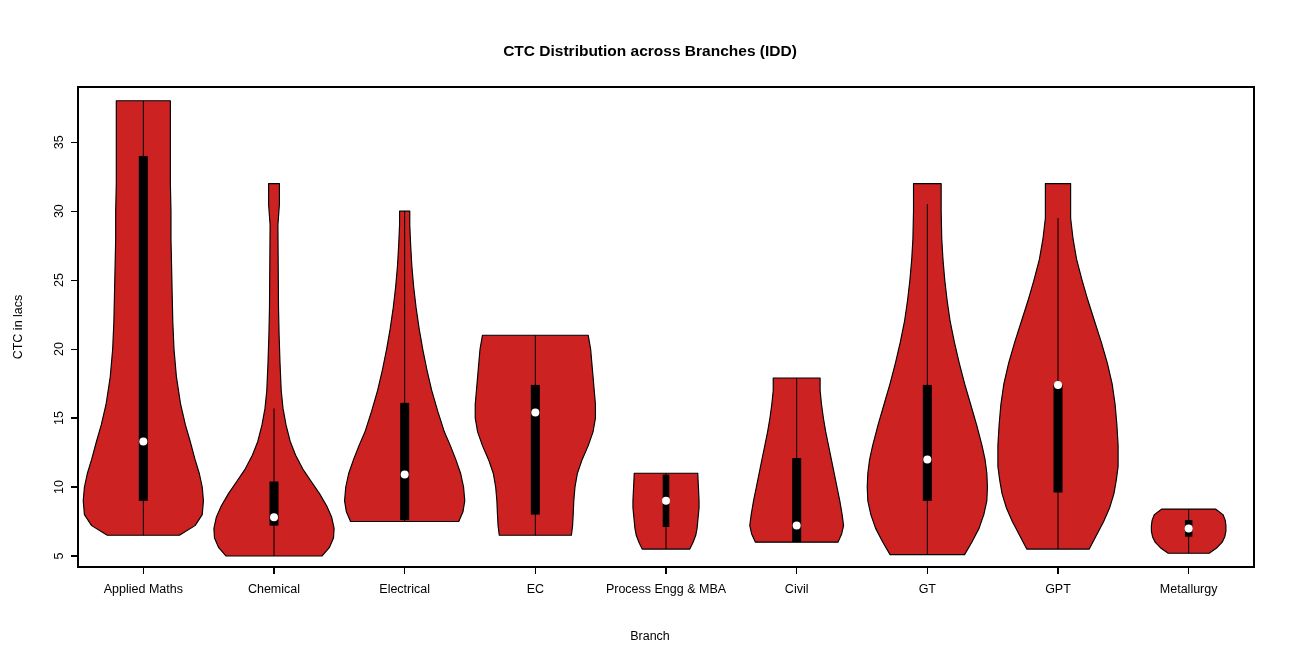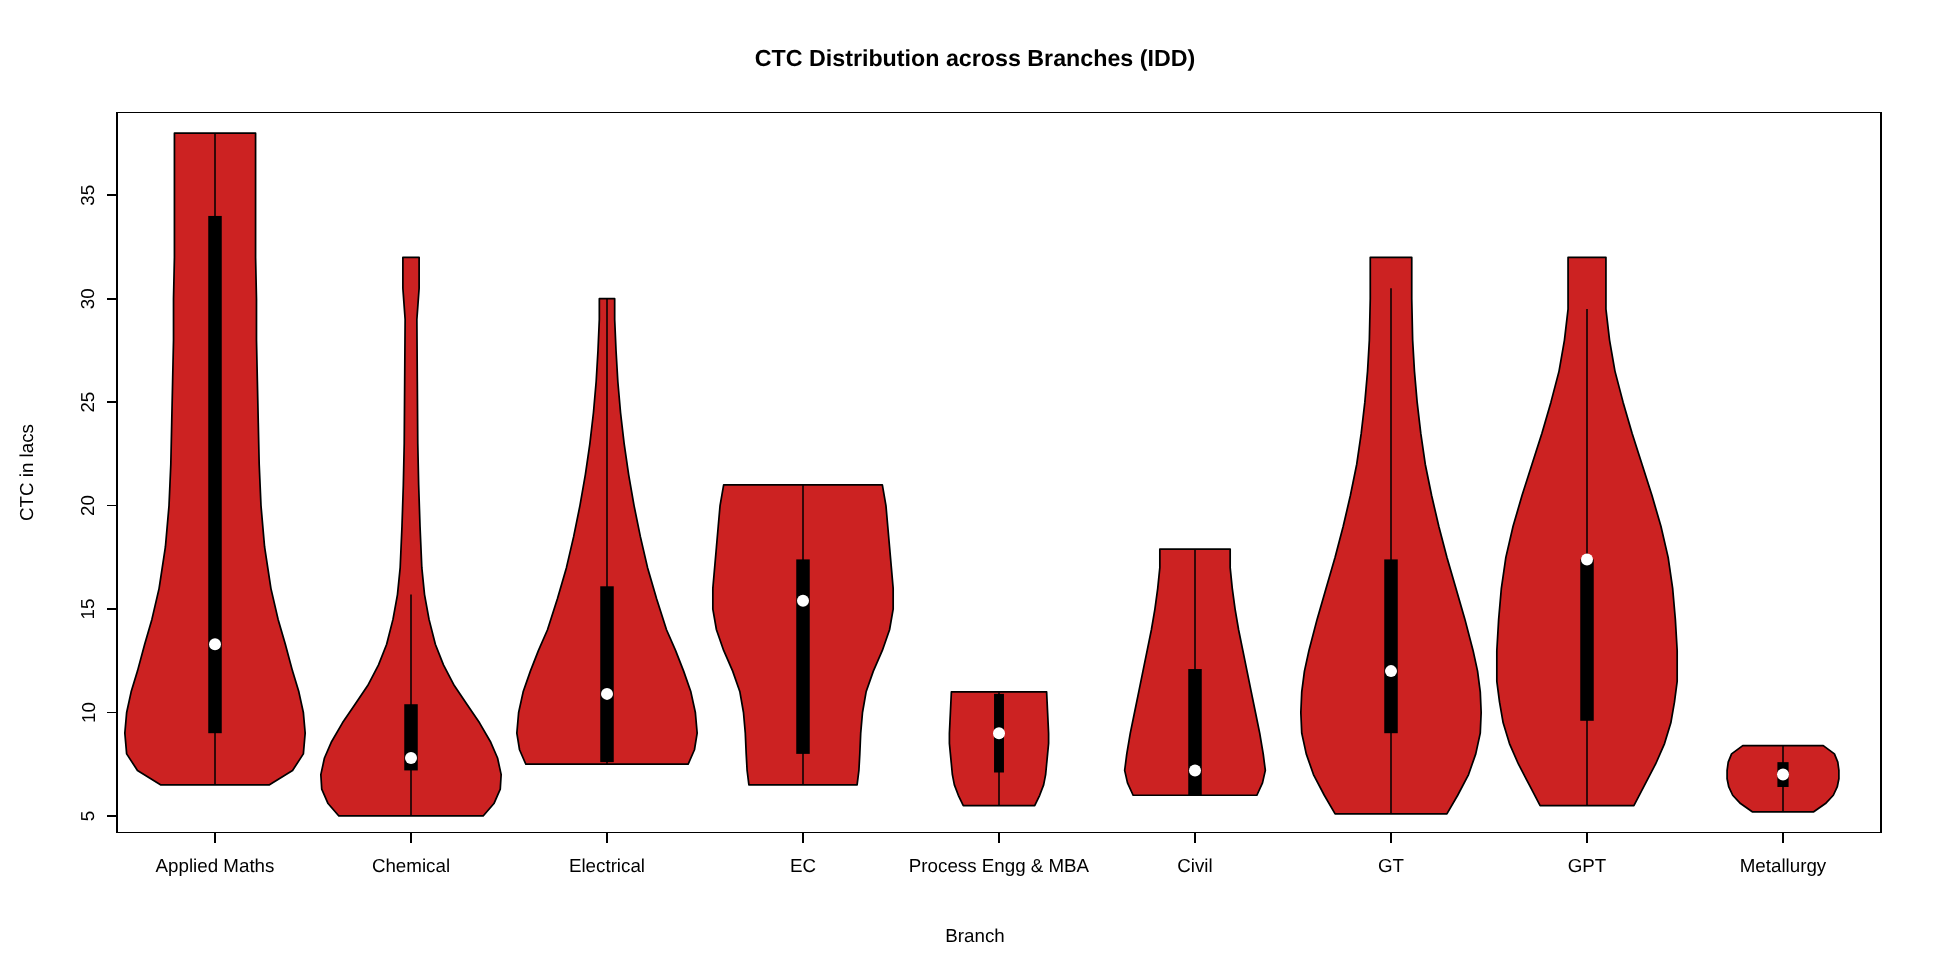--- a/index.html
+++ b/index.html
@@ -2,21 +2,21 @@
 <html><head>
 <meta charset="utf-8">
 <title>CTC Distribution across Branches (IDD)</title>
 <style>
   html,body{margin:0;padding:0;background:#ffffff;}
   body{
     width:1294px;height:653px;
     font-family:"Liberation Sans","DejaVu Sans",sans-serif;
     color:#000000;overflow:hidden;position:relative;
   }
-  #chart-root{position:absolute;inset:0;}
+  #chart-root{position:absolute;inset:0;margin-top:12px;}
   svg{display:block;}
   text{fill:#000;font-family:"Liberation Sans","DejaVu Sans",sans-serif;}
   .title-text{font-size:15.5px;font-weight:bold;}
   .axis-title{font-size:12.5px;}
   .tick-label{font-size:12.5px;}
   .cat-label{font-size:12.5px;}
   .tick-mark{stroke:#000;stroke-width:1.1;shape-rendering:crispEdges;}
   .violin-body{stroke:#000;stroke-width:1.15;stroke-linejoin:round;}
   .whisker-line{stroke:#000;stroke-width:1;}
   .iqr-box{fill:#000;}

